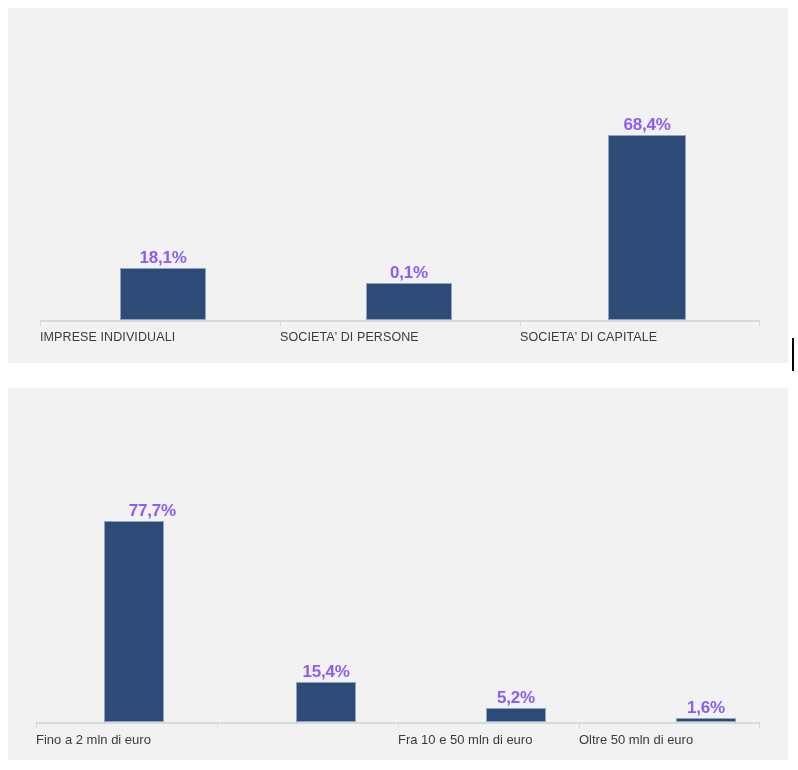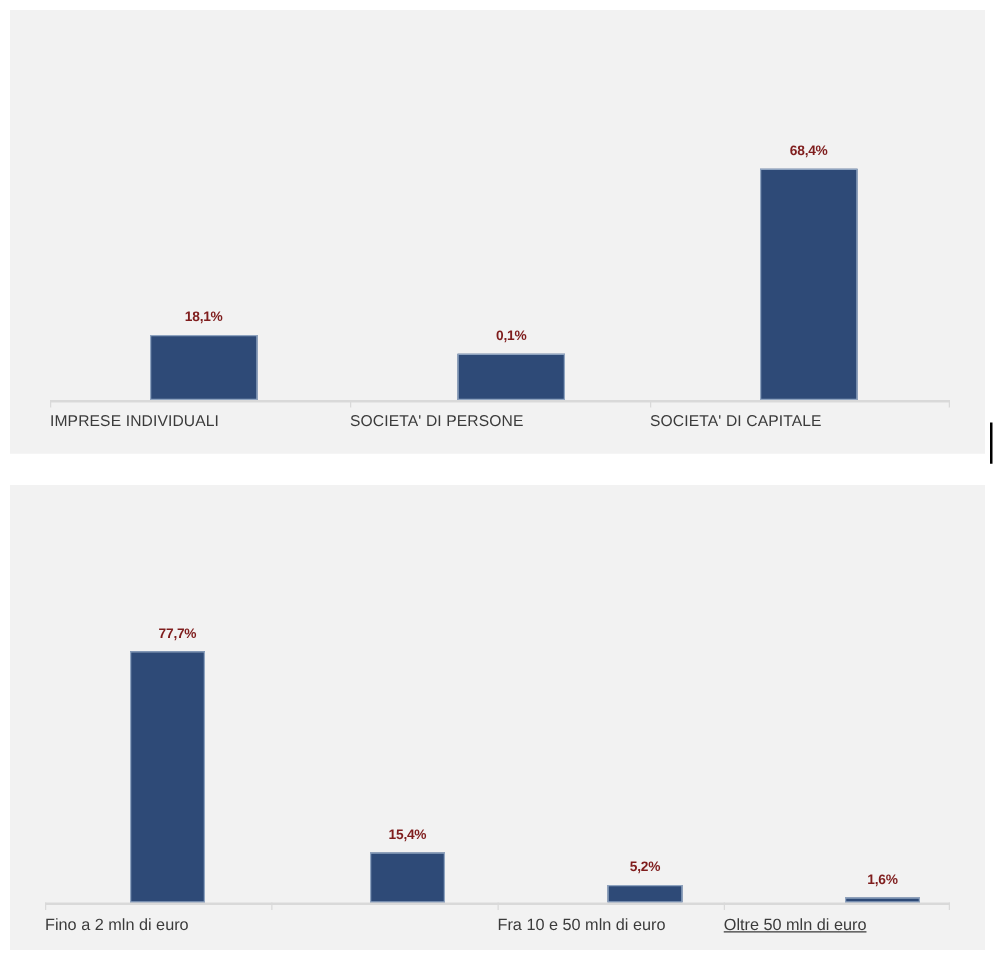--- a/index.html
+++ b/index.html
@@ -69,23 +69,23 @@
   .bar {
     position: absolute;
     background: #2E4A77;
     border: 1px solid #8FA4C0;
     box-sizing: border-box;
   }
 
   
   .bar-value {
     position: absolute;
-    font-size: 11px;
+    font-size: 17px;
     font-weight: bold;
-    color: #7f1d1d;
+    color: #8b5cf6;
     text-align: center;
     white-space: nowrap;
     letter-spacing: -0.2px;
   }
 
   
   .cat-label {
     position: absolute;
     font-size: 13px;
     color: #3B3B3B;
@@ -128,29 +128,29 @@
 
 <div class="chart-panel" id="chart-panel-2">
 
   <div class="plot-area">
 
     <div class="bar" style="left:96px; top:133px; width:60px; height:201px;"></div>
     <div class="bar" style="left:288px; top:294px; width:60px; height:40px;"></div>
     <div class="bar" style="left:478px; top:320px; width:60px; height:14px;"></div>
     <div class="bar" style="left:668px; top:330px; width:60px; height:4px;"></div>
 
-    <div class="bar-value" style="left:84px; top:113px; width:100px;">77,7%</div>
+    <div class="bar-value" style="left:68px; top:113px; width:100px;text-align:right;">77,7%</div>
     <div class="bar-value" style="left:268px; top:274px; width:100px;">15,4%</div>
     <div class="bar-value" style="left:458px; top:300px; width:100px;">5,2%</div>
     <div class="bar-value" style="left:648px; top:310px; width:100px;">1,6%</div>
 
     <div class="axis-line" style="left:28px; top:334px; width:724px;"></div>
     <div class="axis-tick" style="left:28px; top:334px; height:6px;"></div>
     <div class="axis-tick" style="left:209px; top:334px; height:6px;"></div>
     <div class="axis-tick" style="left:390px; top:334px; height:6px;"></div>
     <div class="axis-tick" style="left:571px; top:334px; height:6px;"></div>
     <div class="axis-tick" style="left:751px; top:334px; height:6px;"></div>
 
     <div class="cat-label" style="left:28px; top:344px; width:181px;">Fino a 2 mln di euro</div>
     <div class="cat-label" style="left:390px; top:344px; width:181px;">Fra 10 e 50 mln di euro</div>
-    <div class="cat-label" style="left:571px; top:344px; width:181px;text-decoration:underline;">Oltre 50 mln di euro</div>
+    <div class="cat-label" style="left:571px; top:344px; width:181px;">Oltre 50 mln di euro</div>
   </div>
 </div>
 
 </body></html>

